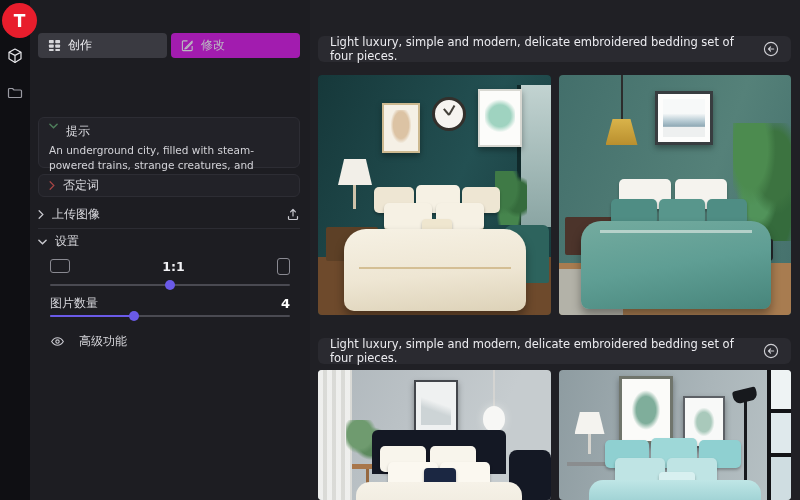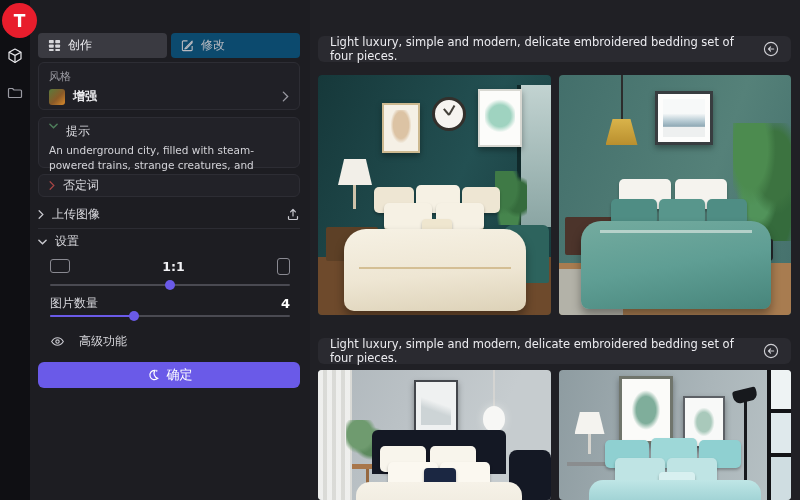--- a/index.html
+++ b/index.html
@@ -12,21 +12,21 @@
     background:#e81d2c; color:#fff; font-weight:bold; font-size:17px;
     display:flex; align-items:center; justify-content:center; z-index:6; }
   .rail-ic { position:absolute; left:6px; width:18px; height:18px; display:flex; align-items:center; justify-content:center; }
   .rail-ic.cube { top:47px; }
   .rail-ic.folder { top:84px; }
 
   
   #panel { position:absolute; left:30px; top:0; width:280px; height:500px; background:#1d1d22; z-index:3; }
   .tabs { position:absolute; left:8px; right:10px; top:33px; height:25px; display:flex; gap:4px; }
   .tab { flex:1; display:flex; align-items:center; gap:7px; padding:0 10px; border-radius:4px;
-    font-size:12px; color:#bcbcc2; background:#0c4a6e; }
+    font-size:12px; color:#bcbcc2; background:#a21caf; }
   .tab.active { background:#3a3a41; color:#ececf0; }
 
   .box { position:absolute; left:8px; right:10px; background:#222228; border:1px solid #2d2d34; border-radius:6px; }
   .style-box { top:62px; height:48px; background:#202026; padding:6px 10px; }
   .sec-label { font-size:11px; color:#9b9ba3; }
   .style-row { display:flex; align-items:center; gap:8px; margin-top:4px; }
   .style-thumb { width:16px; height:16px; border-radius:3px;
     background:linear-gradient(135deg,#5a7a3c,#8a5a28 55%,#d98a2b); }
   .style-name { font-size:12px; color:#efeff2; font-weight:bold; flex:1; }
 
@@ -241,30 +241,20 @@
     </div>
     <div class="tab">
       <svg width="13" height="13" viewBox="0 0 14 14" fill="none" stroke="#b9b9bf" stroke-width="1.2" stroke-linejoin="round">
         <path d="M12 7.5v4a1 1 0 0 1-1 1H2.5a1 1 0 0 1-1-1V3a1 1 0 0 1 1-1H7"></path>
         <path d="M5.6 8.8L12 2.3l-.1 1.9-6 6.1-1.8.4z"></path>
       </svg>
       <span>修改</span>
     </div>
   </div>
 
-  <div class="box style-box">
-    <div class="sec-label">风格</div>
-    <div class="style-row">
-      <div class="style-thumb"></div>
-      <div class="style-name">增强</div>
-      <svg class="chev" width="7" height="11" viewBox="0 0 8 12" fill="none" stroke="#9a9aa2" stroke-width="1.5" stroke-linecap="round">
-          <path d="M1.5 1l5 5-5 5"></path>
-        </svg>
-    </div>
-  </div>
 
   <div class="box prompt-box">
     <div class="box-head">
       <svg width="9" height="6" viewBox="0 0 10 6" fill="none" stroke="#4f7f5c" stroke-width="1.6" stroke-linecap="round">
           <path d="M1 1l4 4 4-4"></path>
         </svg>
       <span class="box-title">提示</span>
     </div>
     <div class="prompt-text">An underground city, filled with steam-powered trains, strange creatures, and intricate tunnels and cave</div>
   </div>
@@ -318,27 +308,20 @@
   </div>
 
   <div class="adv-row">
     <svg width="15" height="15" viewBox="0 0 16 16" fill="none" stroke="#c9c9cf" stroke-width="1.2">
       <path d="M1.8 8s2.3-4 6.2-4 6.2 4 6.2 4-2.3 4-6.2 4S1.8 8 1.8 8z"></path>
         <circle cx="8" cy="8" r="1.8"></circle>
     </svg>
     <span class="adv-label">高级功能</span>
   </div>
 
-  <button class="confirm-btn">
-    <svg width="14" height="14" viewBox="0 0 16 16">
-      <path d="M10.2 2.8a5.3 5.3 0 1 0 3.2 9.1A6.1 6.1 0 0 1 10.2 2.8z" fill="none" stroke="#fff" stroke-width="1.4"></path>
-      <path d="M12.3 1.8l.45 1.05 1.05.45-1.05.45-.45 1.05-.45-1.05-1.05-.45 1.05-.45z" fill="#fff"></path>
-    </svg>
-    <span>确定</span>
-  </button>
 </div>
 
 <div id="main">
 
   <div class="cap-bar c1">
     <span class="cap-text">Light luxury, simple and modern, delicate embroidered bedding set of four pieces.</span>
     <span class="cap-ic">
       <svg width="16" height="16" viewBox="0 0 18 18" fill="none" stroke="#cfcfd4" stroke-width="1.3" stroke-linecap="round" stroke-linejoin="round">
         <circle cx="9" cy="9" r="7.4"></circle>
           <path d="M12 9H6.3M8.5 6.7L6.2 9l2.3 2.3"></path>

